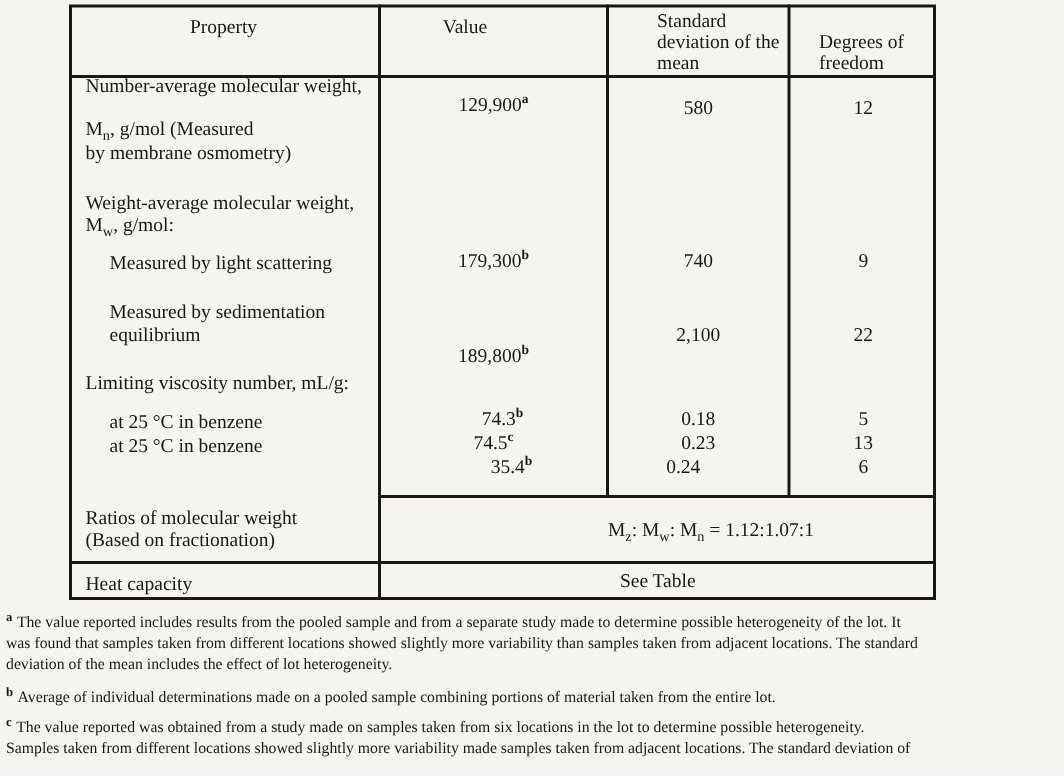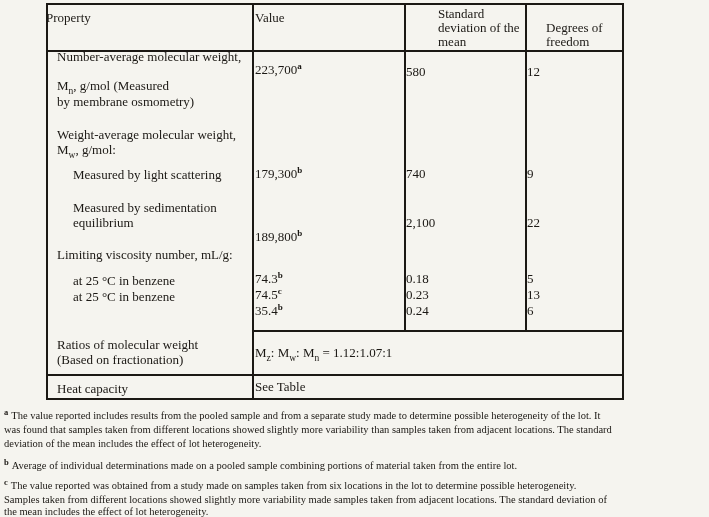--- a/index.html
+++ b/index.html
@@ -5,21 +5,21 @@
   html,body{margin:0;padding:0;background:#e9e8e4;}
   .page{
     position:relative;width:709px;height:517px;background:#f5f4ef;
     font-family:"Liberation Serif",serif;color:#1b1814;overflow:hidden;
   }
   .frame{position:absolute;left:46px;top:3px;width:578px;height:397px;
     border:2px solid #1b1814;box-sizing:border-box;}
   .rule{position:absolute;background:#1b1814;}
   .t{position:absolute;font-size:13px;line-height:15px;white-space:nowrap;}
   .wrap{white-space:normal;}
-  .ctr{text-align:left;}
+  .ctr{text-align:center;}
   .vsup{font-size:9px;font-weight:bold;vertical-align:super;line-height:0;}
   .psub{font-size:9.5px;vertical-align:sub;line-height:0;}
   .fn{position:absolute;left:4px;font-size:10.5px;line-height:13px;white-space:nowrap;}
   .fnm{font-size:8.5px;font-weight:bold;vertical-align:super;margin-right:3px;line-height:0;}
 </style>
 </head>
 <body>
 
 <div class="page">
 
@@ -50,21 +50,21 @@
 
   <div class="t" style="left:57px;top:247px">Limiting viscosity number, mL/g:</div>
   <div class="t" style="left:73px;top:273px">at 25 °C in benzene</div>
   <div class="t" style="left:73px;top:289px">at 25 °C in benzene</div>
 
   <div class="t" style="left:57px;top:337px">Ratios of molecular weight</div>
   <div class="t" style="left:57px;top:352px">(Based on fractionation)</div>
 
   <div class="t" style="left:57px;top:381px">Heat capacity</div>
 
-  <div class="t ctr" style="left:255px;top:62px;width:148px"><span>223,700</span><sup class="vsup">a</sup></div>
+  <div class="t ctr" style="left:255px;top:62px;width:148px"><span>129,900</span><sup class="vsup">a</sup></div>
   <div class="t ctr" style="left:255px;top:166px;width:148px"><span>179,300</span><sup class="vsup">b</sup></div>
   <div class="t ctr" style="left:255px;top:229px;width:148px"><span>189,800</span><sup class="vsup">b</sup></div>
   <div class="t ctr" style="left:255px;top:271px;width:160px"><span>74.3</span><sup class="vsup">b</sup></div>
   <div class="t ctr" style="left:255px;top:287px;width:148px"><span>74.5</span><sup class="vsup">c</sup></div>
   <div class="t ctr" style="left:255px;top:303px;width:172px"><span>35.4</span><sup class="vsup">b</sup></div>
 
   <div class="t ctr" style="left:406px;top:64px;width:119px">580</div>
   <div class="t ctr" style="left:406px;top:166px;width:119px">740</div>
   <div class="t ctr" style="left:406px;top:215px;width:119px">2,100</div>
   <div class="t ctr" style="left:406px;top:271px;width:119px">0.18</div>
@@ -82,15 +82,14 @@
   <div class="t ctr" style="left:255px;top:379px;width:367px">See Table</div>
 
   <div class="fn" style="top:409px"><sup class="fnm">a</sup><span>The value reported includes results from the pooled sample and from a separate study made to determine possible heterogeneity of the lot. It</span></div>
   <div class="fn" style="top:423px">was found that samples taken from different locations showed slightly more variability than samples taken from adjacent locations. The standard</div>
   <div class="fn" style="top:437px">deviation of the mean includes the effect of lot heterogeneity.</div>
 
   <div class="fn" style="top:459px"><sup class="fnm">b</sup><span>Average of individual determinations made on a pooled sample combining portions of material taken from the entire lot.</span></div>
 
   <div class="fn" style="top:479px"><sup class="fnm">c</sup><span>The value reported was obtained from a study made on samples taken from six locations in the lot to determine possible heterogeneity.</span></div>
   <div class="fn" style="top:493px">Samples taken from different locations showed slightly more variability made samples taken from adjacent locations. The standard deviation of</div>
-  <div class="fn" style="top:505px">the mean includes the effect of lot heterogeneity.</div>
 
 </div>
 
 </body></html>

